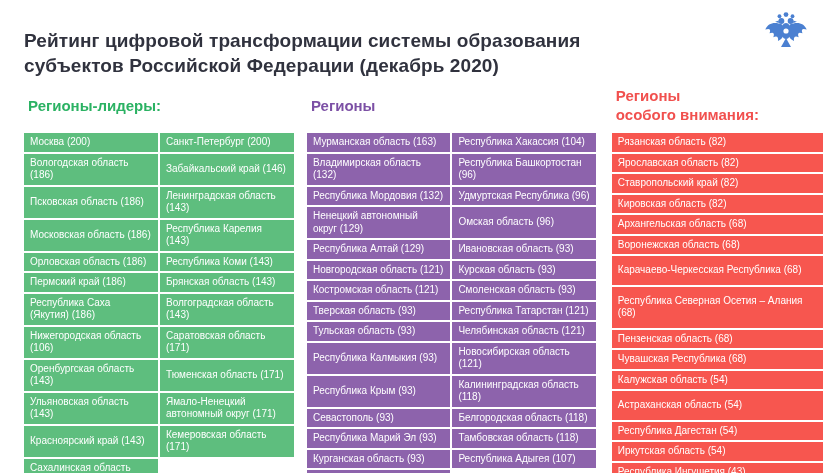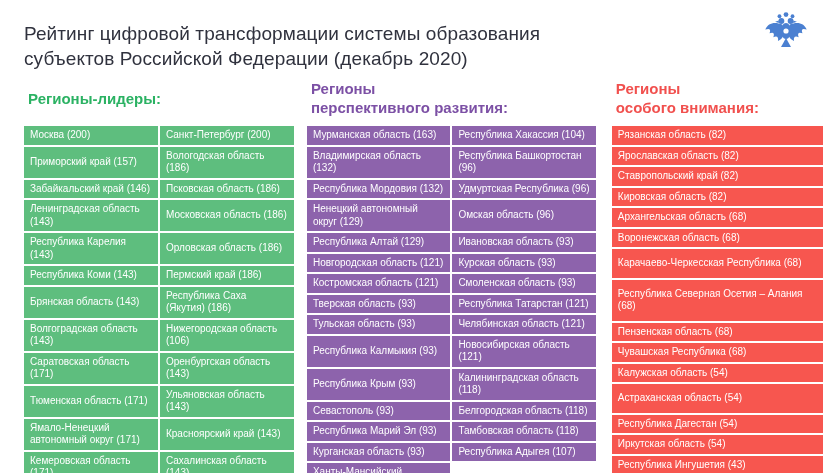--- a/index.html
+++ b/index.html
@@ -7,23 +7,23 @@
   body {
     background: #ffffff;
     font-family: "Liberation Sans", "DejaVu Sans", sans-serif;
     color: #30323e;
   }
   .page { width: 827px; height: 473px; padding: 8px 4px 0 24px; }
   header { display: flex; justify-content: space-between; align-items: flex-start; }
   h1 {
     font-size: 19px;
     line-height: 1.32;
-    font-weight: 400;
+    font-weight: 700;
     color: #30323e;
-    margin-top: 13px;
+    margin-top: 20px;
     letter-spacing: 0.1px;
   }
   .logo { margin: 2px 14px 0 0; flex: 0 0 auto; }
   .cols { display: flex; margin-top: 9px; }
   .group { display: flex; flex-direction: column; }
   .group-leaders     { width: 271px; margin-right: 13px; }
   .group-development { width: 290px; margin-right: 16px; }
   .group-attention   { width: 212px; }
   .heading {
     min-height: 38px;
@@ -77,21 +77,20 @@
   </header>
 
   <main class="cols">
     <section class="group group-leaders" style="--cell: #5ebe7e; --head: #2bb263;">
       <h2 class="heading">
           <div>Регионы-лидеры:</div>
         </h2>
       <div class="grid" style="grid-template-columns: repeat(2, 1fr);">
           <div class="cell">Москва (200)</div>
           <div class="cell">Санкт-Петербург (200)</div>
-          <div class="cell">Приморский край (157)</div>
           <div class="cell">Вологодская область (186)</div>
           <div class="cell">Забайкальский край (146)</div>
           <div class="cell">Псковская область (186)</div>
           <div class="cell">Ленинградская область (143)</div>
           <div class="cell">Московская область (186)</div>
           <div class="cell">Республика Карелия (143)</div>
           <div class="cell">Орловская область (186)</div>
           <div class="cell">Республика Коми (143)</div>
           <div class="cell">Пермский край (186)</div>
           <div class="cell">Брянская область (143)</div>
@@ -104,21 +103,20 @@
           <div class="cell">Ульяновская область (143)</div>
           <div class="cell">Ямало-Ненецкий автономный округ (171)</div>
           <div class="cell">Красноярский край (143)</div>
           <div class="cell">Кемеровская область (171)</div>
           <div class="cell">Сахалинская область (143)</div>
         </div>
     </section>
     <section class="group group-development" style="--cell: #8d63ac; --head: #7c50a5;">
       <h2 class="heading">
           <div>Регионы</div>
-          <div>перспективного развития:</div>
         </h2>
       <div class="grid" style="grid-template-columns: repeat(2, 1fr);">
           <div class="cell">Мурманская область (163)</div>
           <div class="cell">Республика Хакассия (104)</div>
           <div class="cell">Владимирская область (132)</div>
           <div class="cell">Республика Башкортостан (96)</div>
           <div class="cell">Республика Мордовия (132)</div>
           <div class="cell">Удмуртская Республика (96)</div>
           <div class="cell">Ненецкий автономный округ (129)</div>
           <div class="cell">Омская область (96)</div>

